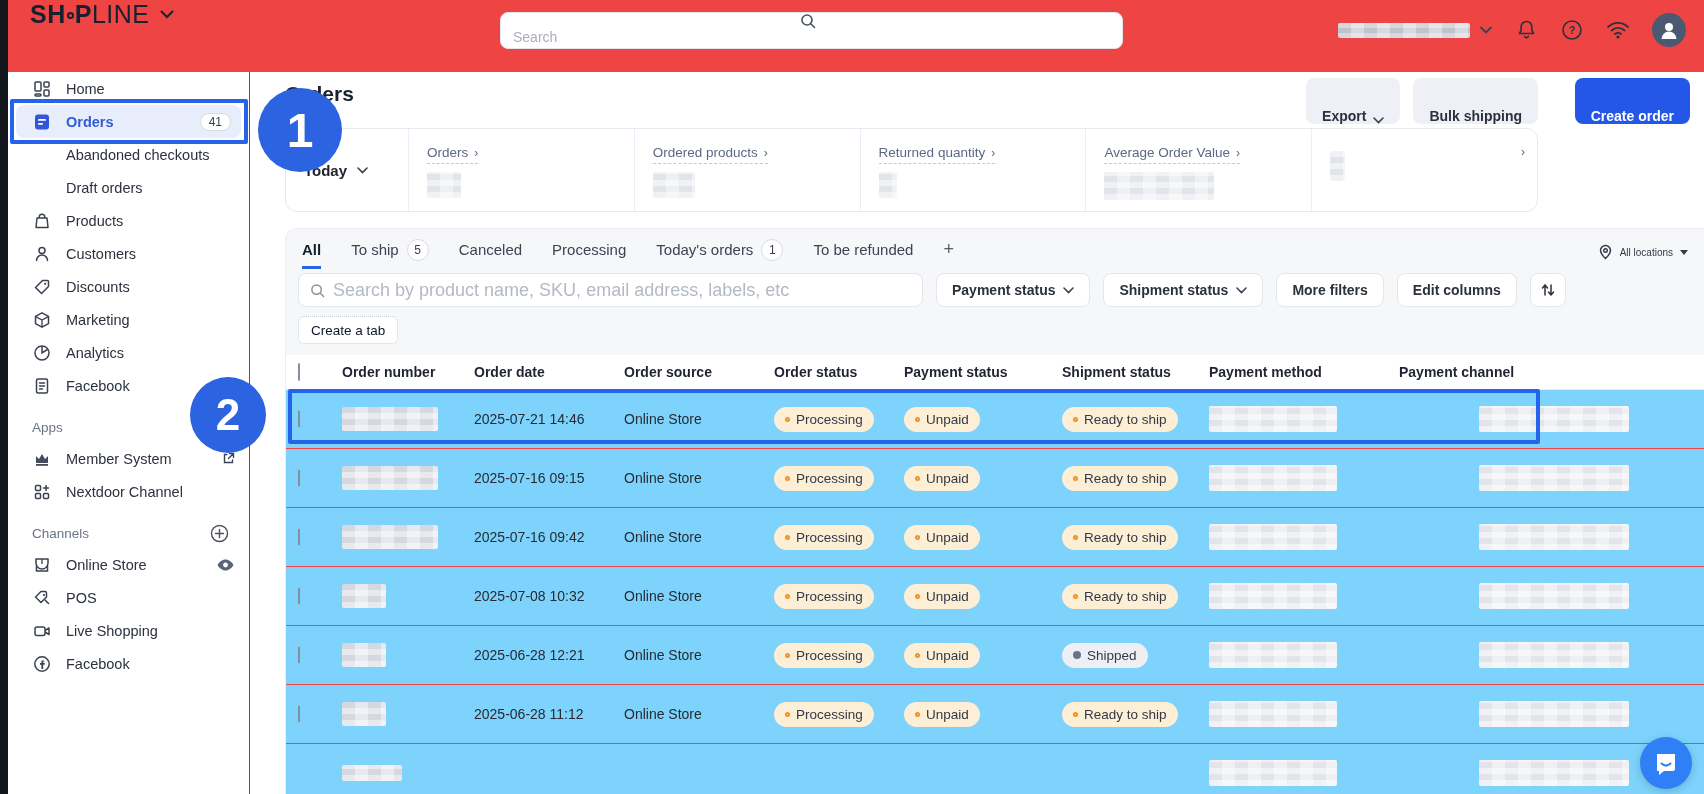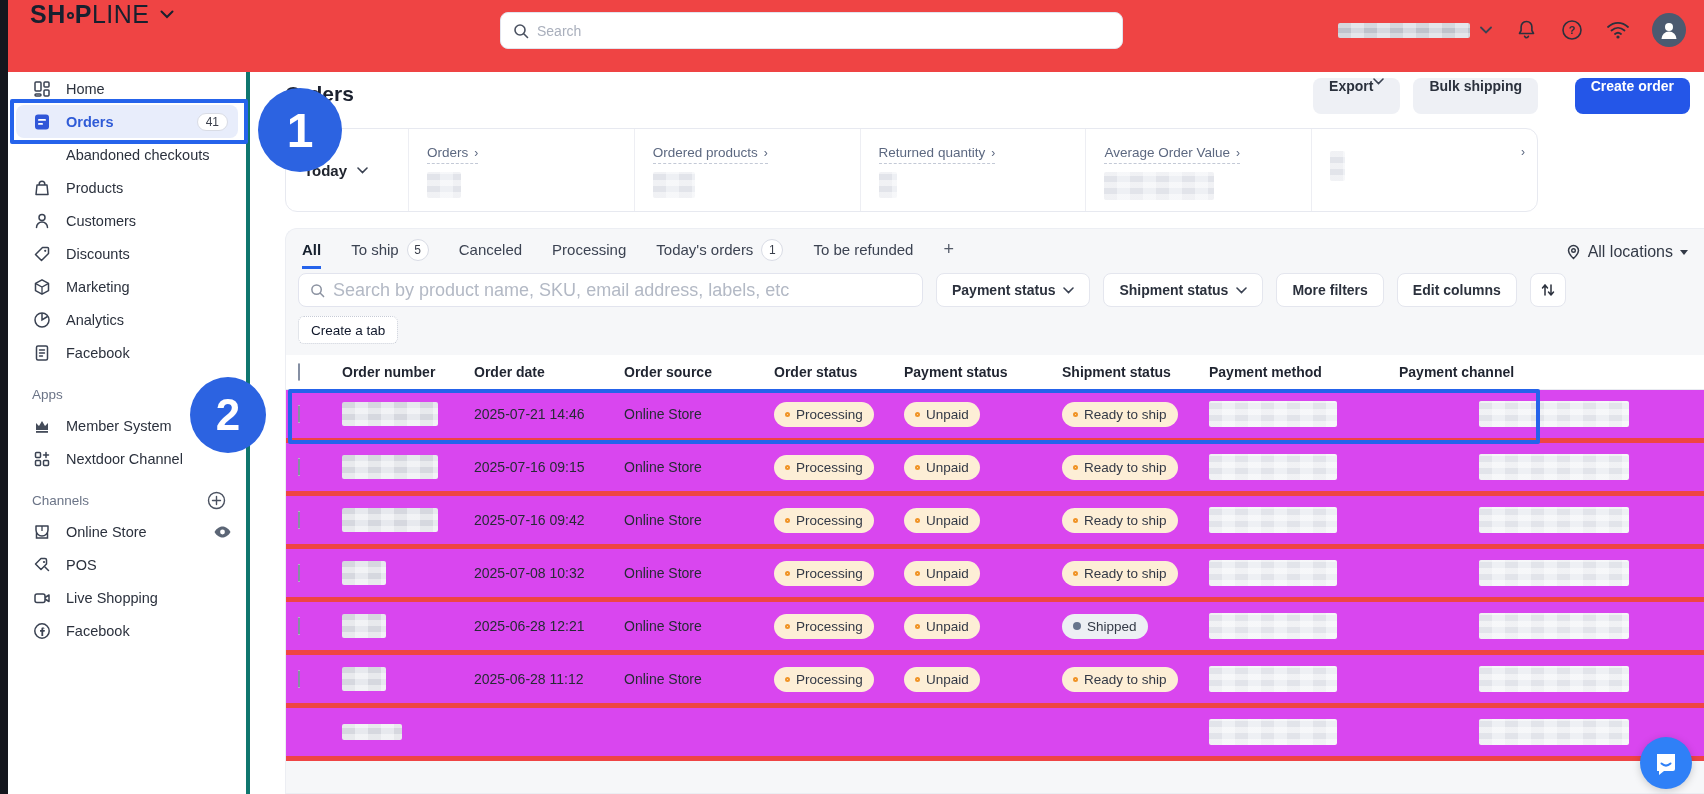--- a/index.html
+++ b/index.html
@@ -9,83 +9,83 @@
   
   .left-edge { position:absolute; left:0; top:0; width:8px; height:794px; background:#14161d; z-index:5; }
 
   
   .topbar { position:absolute; left:8px; top:0; right:0; height:72px; background:#ef4444; display:flex; align-items:flex-start; z-index:4; }
   .logo-wrap { display:flex; align-items:center; margin-left:22px; cursor:pointer; }
   .logo { font-size:25px; letter-spacing:.5px; color:#17202e; }
   .logo b { font-weight:800; } .logo span { font-weight:300; }
   .logo-dot { display:inline-block; width:7px; height:7px; border:2px solid #17202e; border-radius:50%; margin:0 1px 2px 1px; vertical-align:middle; }
   .logo-chevron { margin-left:10px; }
-  .top-search { position:absolute; left:492px; top:12px; width:623px; height:37px; background:#fff; border:1px solid #e2e4ee; border-radius:8px; display:flex; align-items:center; padding:0 12px; }
+  .top-search { position:absolute; left:492px; top:12px; width:623px; height:37px; background:#fff; border:1px solid #e2e4ee; border-radius:8px; display:flex; align-items:center; padding:0 12px;flex-direction:column; }
   .top-search input { border:none; outline:none; font-size:14px; color:#333; width:100%; background:transparent; font-family:inherit; }
   .top-search input::placeholder { color:#a9afbc; }
   .top-right { position:absolute; right:18px; top:0; height:60px; display:flex; align-items:center; gap:22px; }
   .store-blur { width:132px; height:15px; border-radius:3px; }
   .icon-btn { width:24px; height:24px; display:flex; align-items:center; justify-content:center; cursor:pointer; }
   .avatar { width:34px; height:34px; border-radius:50%; background:#4b5a70; display:flex; align-items:center; justify-content:center; }
 
   
-  .sidebar { position:absolute; left:8px; top:60px; width:242px; height:734px; background:#fff; border-right:4px solid #0f766e; padding-top:12px; z-index:2; }
+  .sidebar { position:absolute; left:8px; top:60px; width:242px; height:734px; background:#fff; border-right:1px solid #0f766e; padding-top:12px; z-index:2; }
   .side-item { display:flex; align-items:center; height:33px; padding:0 14px 0 24px; font-size:14.5px; color:#2b313d; cursor:pointer; }
   .side-item .ic { width:20px; display:flex; justify-content:center; margin-right:14px; flex:none; }
   .side-item.noicon { padding-left:58px; }
   .side-item .lbl { flex:1; white-space:nowrap; font-weight:500; }
   .side-item.active { background:#e8edfb; border-radius:8px; margin:0 8px; padding:0 10px 0 16px; color:#2f5bd7; }
   .side-item.active .lbl { font-weight:600; }
   .count-badge { background:#fff; border:1px solid #d9dce5; border-radius:11px; font-size:12px; color:#3a3f4b; padding:1px 8px; }
   .side-section { display:flex; align-items:center; justify-content:space-between; padding:0 20px 0 24px; height:30px; margin-top:10px; color:#6b7487; font-size:13.5px; }
   .plus-circle { cursor:pointer; display:flex; }
   .trail-ic { margin-left:6px; display:flex; }
 
   
   .main { position:absolute; left:251px; top:60px; right:0; bottom:0; background:#fff; }
   .page-title { position:absolute; left:34px; top:22px; font-size:21px; font-weight:700; color:#1c2230; }
   .header-actions { position:absolute; right:166px; top:18px; display:flex; gap:13px; }
-  .btn { height:36px; border-radius:8px; background:#eef0f5; border:none; font-family:inherit; font-size:14px; font-weight:600; color:#2b313d; padding:0 16px; display:flex; align-items:flex-start; cursor:pointer; }
+  .btn { height:46px; border-radius:8px; background:#eef0f5; border:none; font-family:inherit; font-size:14px; font-weight:600; color:#2b313d; padding:0 16px; display:flex; align-items:flex-end; gap:7px; cursor:pointer; }
   .btn.primary { background:#2456e8; color:#fff; position:absolute; right:-152px; top:0; }
 
   
   .stats { position:absolute; left:34px; top:68px; width:1253px; height:84px; background:#fff; border:1px solid #e7e9f0; border-radius:12px; display:flex; overflow:hidden; }
   .stat-period { width:123px; border-right:1px solid #edeef3; display:flex; align-items:center; padding-left:18px; gap:10px; font-size:15px; font-weight:600; color:#20242e; cursor:pointer; flex:none; }
   .stat { flex:1; border-right:1px solid #edeef3; padding:14px 16px 0 18px; position:relative; }
   .stat:last-child { border-right:none; }
   .stat-label { display:inline-flex; align-items:center; gap:6px; font-size:13.5px; color:#5c6880; border-bottom:1px dashed #c3c9d6; padding-bottom:3px; cursor:pointer; max-width:100%; }
   .stat.wrap .stat-label { display:block; padding-right:16px; line-height:1.3; }
   .stat.wrap .gt { position:absolute; right:12px; top:16px; }
   .gt { color:#5c6880; font-size:12px; }
   .stat-val { margin-top:8px; }
 
   
   .panel { position:absolute; left:34px; top:168px; right:0; bottom:0; background:#f6f7f9; border:1px solid #eceef3; border-right:none; border-radius:12px 0 0 0; }
   .tabs-row { display:flex; align-items:center; padding:10px 16px 0 16px; height:42px; }
   .tab { display:flex; align-items:center; gap:8px; margin-right:30px; font-size:15px; color:#3c4352; cursor:pointer; padding-bottom:8px; border-bottom:3px solid transparent; white-space:nowrap; }
   .tab.active { color:#16202e; font-weight:700; border-bottom-color:#2563eb; }
   .tab .tab-badge { min-width:22px; height:22px; border:1px solid #d9dce5; background:#fff; border-radius:11px; font-size:12px; color:#3a3f4b; display:flex; align-items:center; justify-content:center; padding:0 4px; }
   .tab.plus { font-size:18px; color:#545b69; }
-  .locations { margin-left:auto; display:flex; align-items:center; gap:7px; font-size:16px; color:#333a47; cursor:pointer; padding-bottom:6px; }
+  .locations { margin-left:auto; display:flex; align-items:center; gap:7px; font-size:10px; color:#333a47; cursor:pointer; padding-bottom:6px; }
   .tri-down { width:0; height:0; border-left:4.5px solid transparent; border-right:4.5px solid transparent; border-top:5.5px solid #333a47; }
 
   .filters-row { display:flex; align-items:center; padding:2px 16px 0 12px; gap:13px; }
   .list-search { flex:none; width:625px; height:34px; background:#fff; border:1px solid #e2e4ee; border-radius:8px; display:flex; align-items:center; padding:0 11px; }
   .list-search input { border:none; outline:none; width:100%; font-size:18px; color:#333; background:transparent; font-family:inherit; }
   .list-search input::placeholder { color:#b3b9c5; }
   .fbtn { height:34px; background:#fff; border:1px solid #e4e6ee; border-radius:8px; font-family:inherit; font-size:14px; font-weight:600; color:#2b313d; padding:0 15px; display:flex; align-items:center; gap:8px; cursor:pointer; }
   .fbtn.iconic { padding:0 9px; }
 
   .create-tab { margin:9px 0 0 12px; height:28px; background:#fff; border:1px dotted #c6cbd6; border-radius:6px; font-family:inherit; font-size:13.5px; color:#0f172a; padding:0 12px; cursor:pointer; display:inline-flex; align-items:center; }
 
   
   .table { margin-top:11px; background:#fff; }
   .trow { display:grid; grid-template-columns:44px 132px 150px 150px 130px 158px 147px 190px 1fr; align-items:center; padding-left:12px; }
   .thead { height:35px; border-bottom:1px solid #e8eaf0; font-size:14px; font-weight:700; color:#1f2430; background:#fff; }
-  .tbody .trow { height:53px; border-bottom:5px solid #ef4444; font-size:14px; color:#262b35; background:#d946ef; }
+  .tbody .trow { height:59px; border-bottom:1px solid #ef4444; font-size:14px; color:#262b35; background:#7dd3fc; }
   .cb { width:18px; height:18px; border:1.5px solid #858fa3; border-radius:5px; background:#fff; cursor:pointer; }
   .pill { display:inline-flex; align-items:center; gap:6px; height:25px; padding:0 11px; border-radius:13px; font-size:13.5px; color:#333946; white-space:nowrap; }
   .pill.warn { background:#fdeed6; }
   .pill.warn .dot { width:5px; height:5px; border:2px solid #f09326; border-radius:50%; background:transparent; }
   .pill.neutral { background:#edeff4; }
   .pill.neutral .dot { width:8px; height:8px; border-radius:50%; background:#67748c; }
 
   
   .px { border-radius:2px;
     background-image:
@@ -193,20 +193,23 @@
           <rect x="2" y="1.5" width="14" height="15" rx="3" fill="#3157d8"></rect>
           <rect x="5" y="6" width="8" height="1.8" rx=".9" fill="#fff"></rect>
           <rect x="5" y="10" width="5" height="1.8" rx=".9" fill="#fff"></rect>
         </svg>
       </span>
       <span class="lbl">Orders</span>
       <span class="count-badge">41</span>
     </div>
     <div class="side-item noicon">
       <span class="lbl">Abandoned checkouts</span>
+    </div>
+    <div class="side-item noicon">
+      <span class="lbl">Draft orders</span>
     </div>
     <div class="side-item">
       <span class="ic">
         <svg width="18" height="18" viewBox="0 0 18 18">
           <path d="M4 6 h10 l1 9.5 h-12 z" fill="none" stroke="#3a4252" stroke-width="1.5" stroke-linejoin="round"></path>
           <path d="M6.2 6 V5 a2.8 2.8 0 0 1 5.6 0 v1" fill="none" stroke="#3a4252" stroke-width="1.5"></path>
         </svg>
       </span>
       <span class="lbl">Products</span>
     </div>

